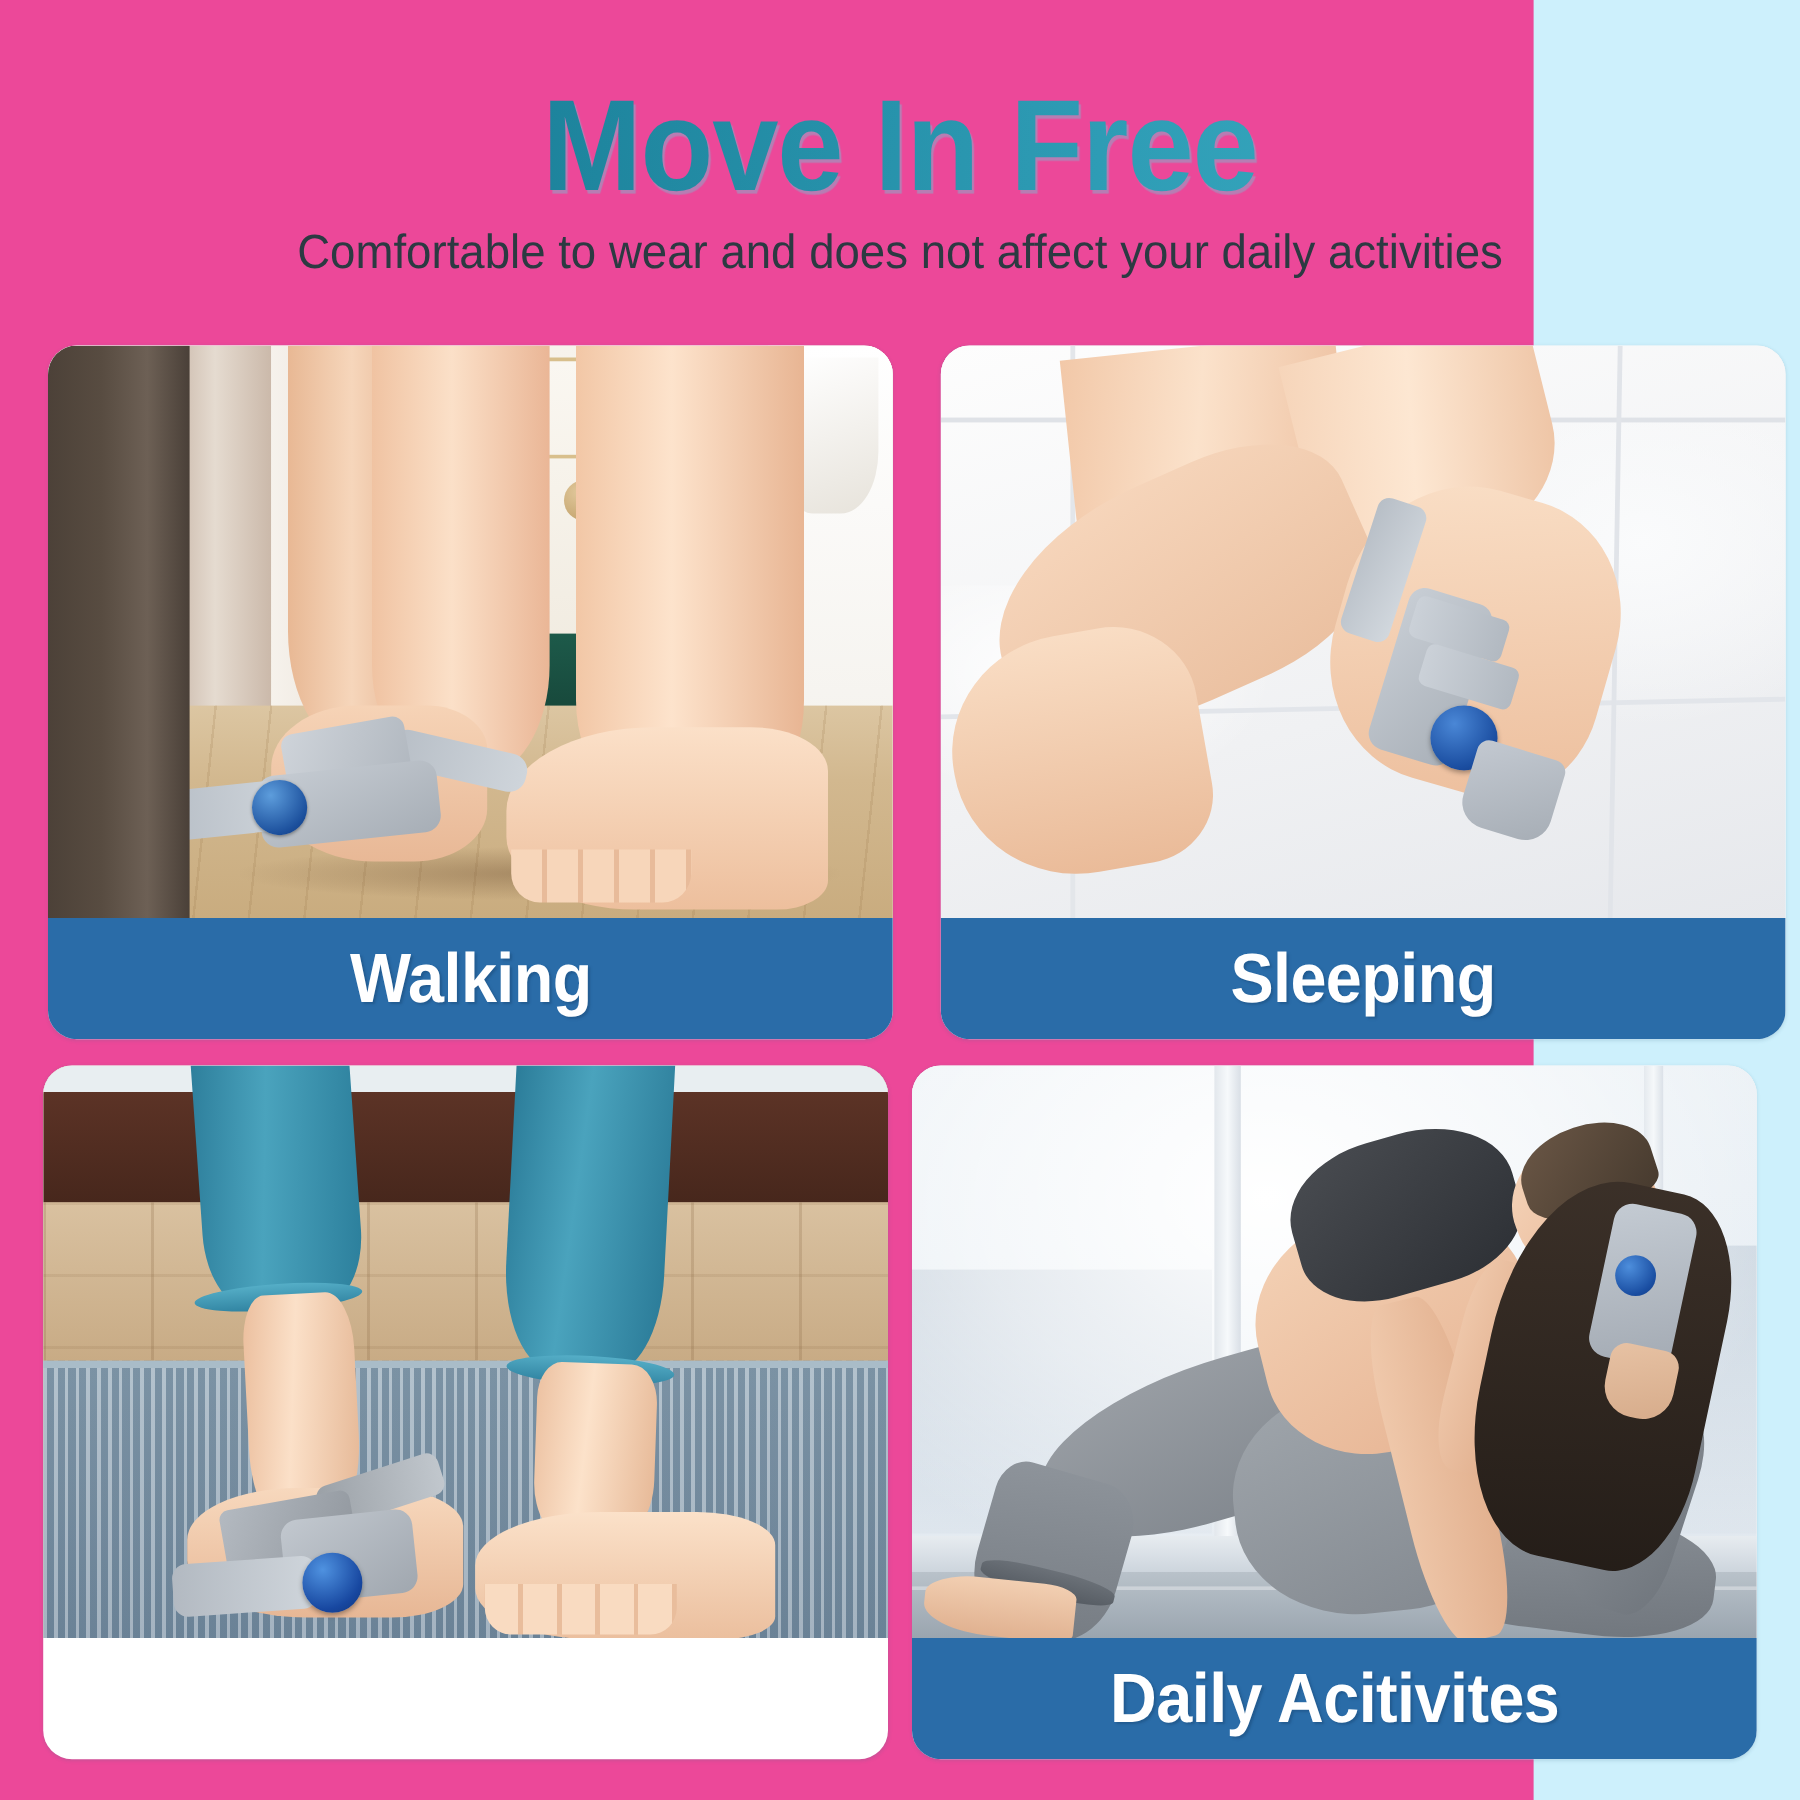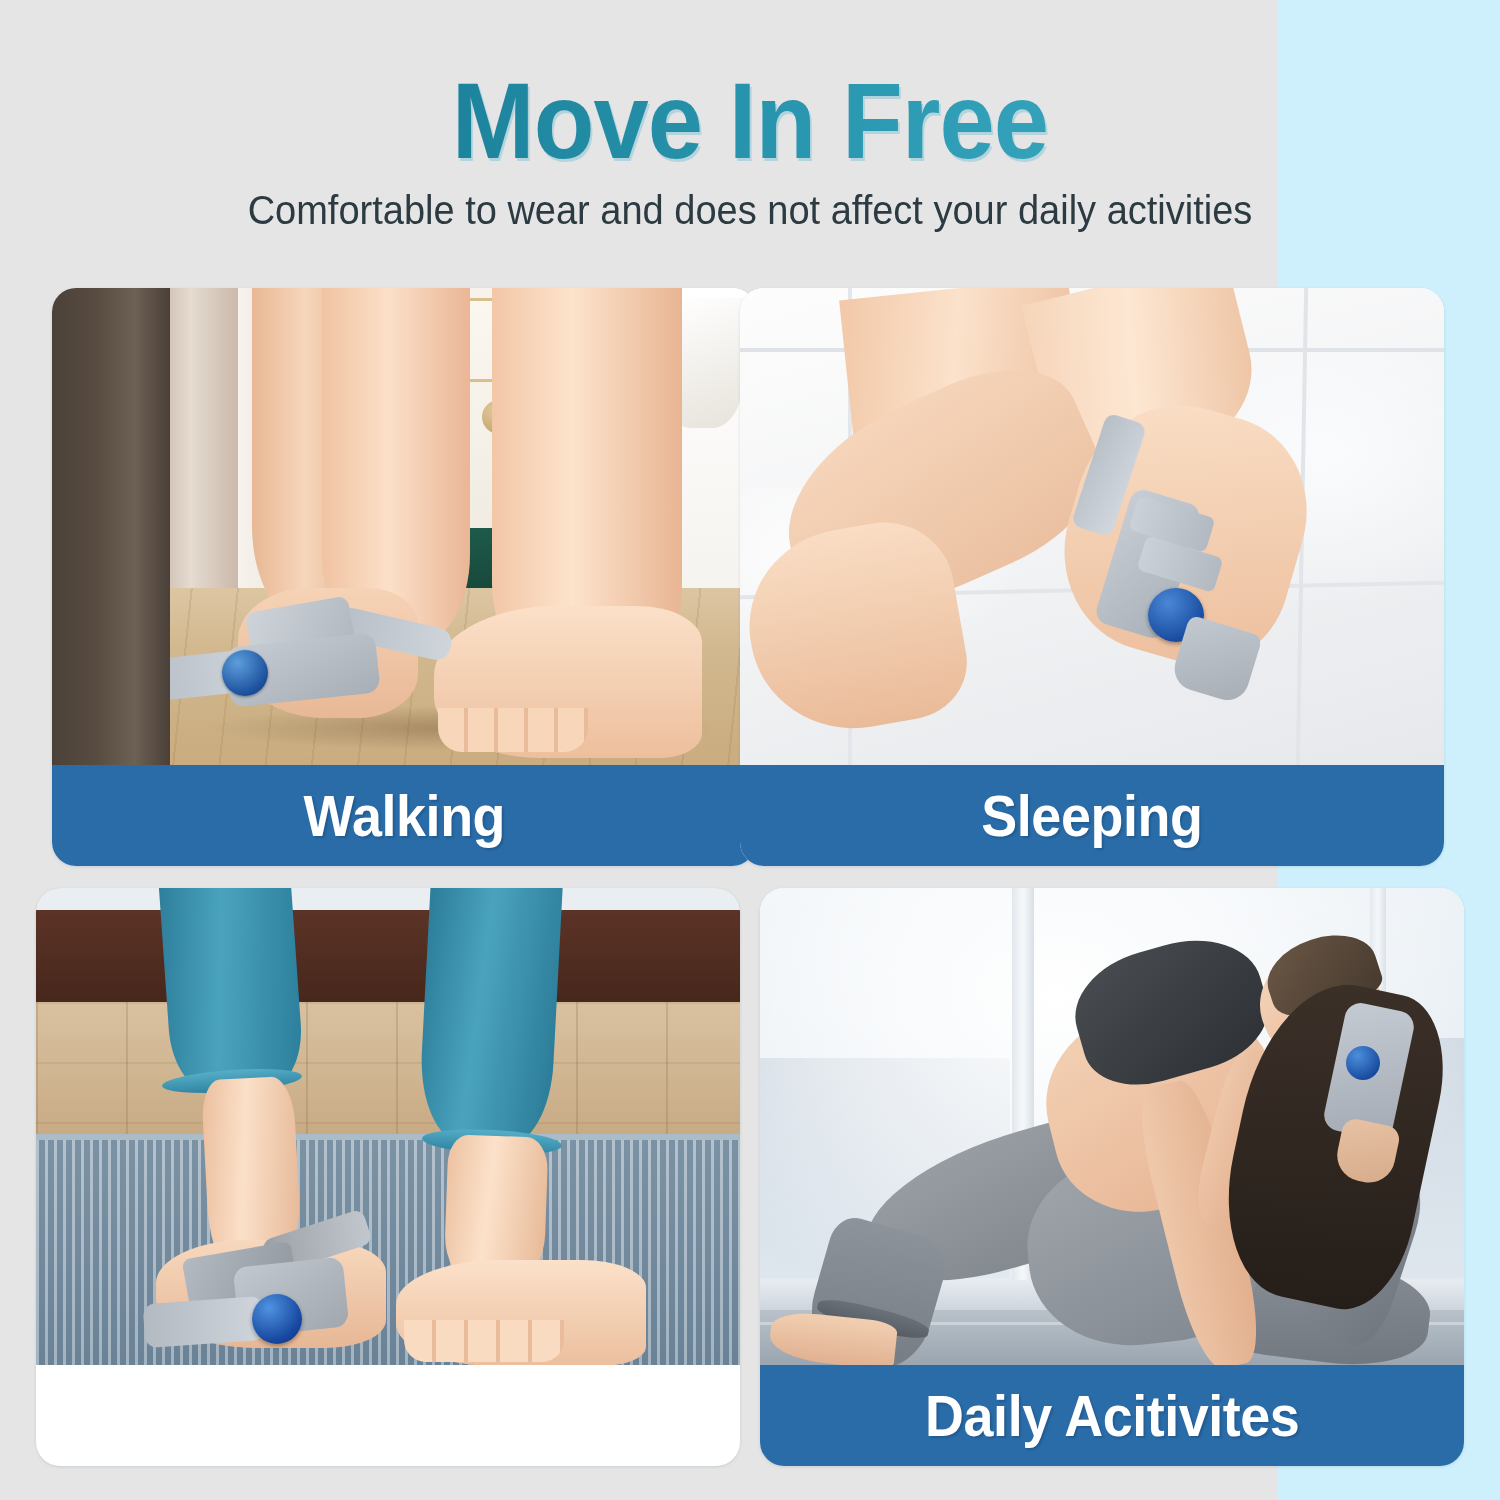--- a/index.html
+++ b/index.html
@@ -3,21 +3,21 @@
 <meta charset="utf-8">
 <title>Move In Free</title>
 <style>
   html,body{margin:0;padding:0;}
   body{
     width:1500px;height:1500px;
     background:#cdf0fc;
     font-family:"Liberation Sans", sans-serif;
     overflow:hidden;
   }
-  .page{position:relative;width:1278px;height:1500px;background:#e5e5e5;}
+  .page{position:relative;width:1278px;height:1500px;background:#ec4899;}
 
   
   .header{position:absolute;left:0;top:0;width:1500px;height:288px;}
   .title{
     position:absolute;left:0;top:62px;width:1500px;
     text-align:center;
     font-family:"Liberation Sans", sans-serif;
     font-weight:700;
     font-size:108px;
     line-height:118px;
@@ -45,22 +45,22 @@
 
   
   .grid{position:absolute;left:36px;top:288px;width:1428px;height:1178px;}
   .card{
     position:absolute;width:704px;height:578px;
     border-radius:24px;
     overflow:hidden;
     background:#ffffff;
     box-shadow:0 1px 3px rgba(60,110,140,0.18);
   }
-  .card.tl{left:16px;top:0;}
-  .card.tr{left:704px;top:0;}
+  .card.tl{left:4px;top:0;}
+  .card.tr{left:748px;top:0;}
   .card.bl{left:0;top:600px;}
   .card.br{left:724px;top:600px;text-align:center;}
 
   .photo{position:absolute;left:0;top:0;width:704px;height:477px;overflow:hidden;background:#e9eef1;}
   .label{
     position:absolute;left:0;bottom:0;width:704px;height:101px;
     background:#2a6ca8;
     display:flex;align-items:center;justify-content:center;
   }
   .label span{

